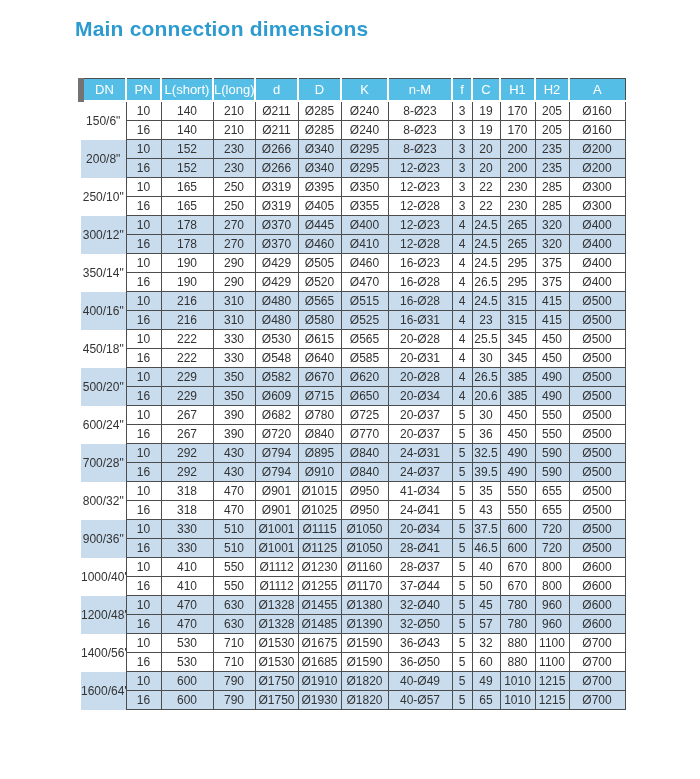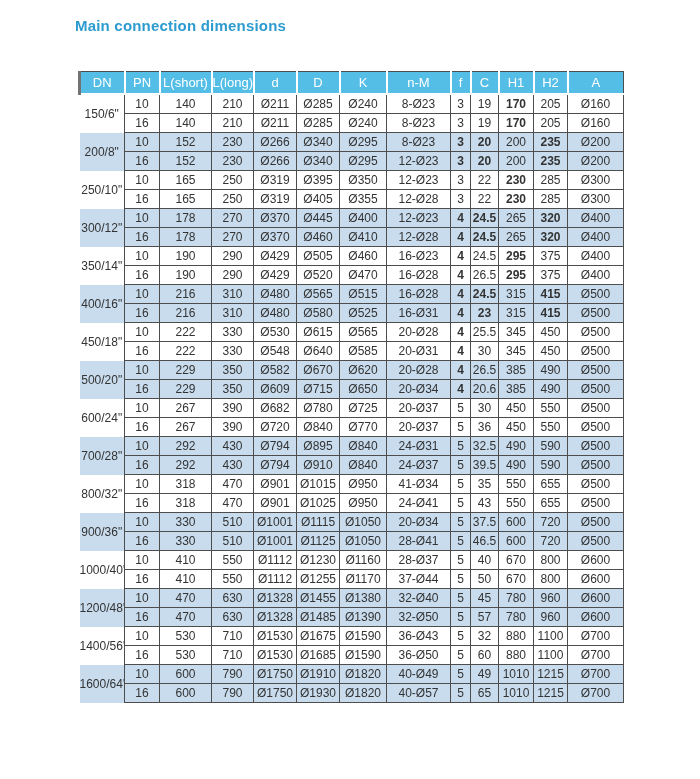--- a/index.html
+++ b/index.html
@@ -10,21 +10,21 @@
   }
   .page {
     width: 700px;
     height: 779px;
     background: #ffffff;
     box-sizing: border-box;
     padding: 17px 0 0 75px;
     overflow: hidden;
   }
   .page-title {
-    font-size: 15px;
+    font-size: 21px;
     font-weight: 600;
     color: #2d9bcf;
     letter-spacing: 0.2px;
     margin: 0 0 0 0;
   }
   table.dim-table {
     border-collapse: collapse;
     table-layout: fixed;
     margin-top: 37px;
     margin-left: 3px;
@@ -40,39 +40,39 @@
     height: 21px;
     border-top: 1px solid #4d4d4d;
     border-bottom: 2px solid #ffffff;
     border-left: 2px solid #ffffff;
     border-right: 2px solid #ffffff;
     padding: 0;
     text-align: center;
     overflow: hidden;
     white-space: nowrap;
   }
-  table.dim-table th:first-child { border-left: 3px solid #737373; }
+  table.dim-table th:first-child { border-left: 6px solid #737373; }
   table.dim-table th:last-child  { border-right: 1px solid #4d4d4d; }
   table.dim-table td {
     border: 1px solid #4d4d4d;
     height: 18px;
     padding: 0;
     text-align: center;
     white-space: nowrap;
     overflow: hidden;
     background: #ffffff;
   }
   table.dim-table td.dn-cell {
     border-top: none;
     border-bottom: none;
     border-left: none;
     font-size: 12px;
   }
   table.dim-table tr.stripe td { background: #c8dcee; }
-  table.dim-table td.bold { font-weight: 700; }
+  table.dim-table td.bold { font-weight: 400; }
 </style>
 </head>
 <body>
 
 <div class="page">
   <h1 class="page-title">Main connection dimensions</h1>
 
   <table class="dim-table">
     <colgroup>
         <col style="width: 45px;">

